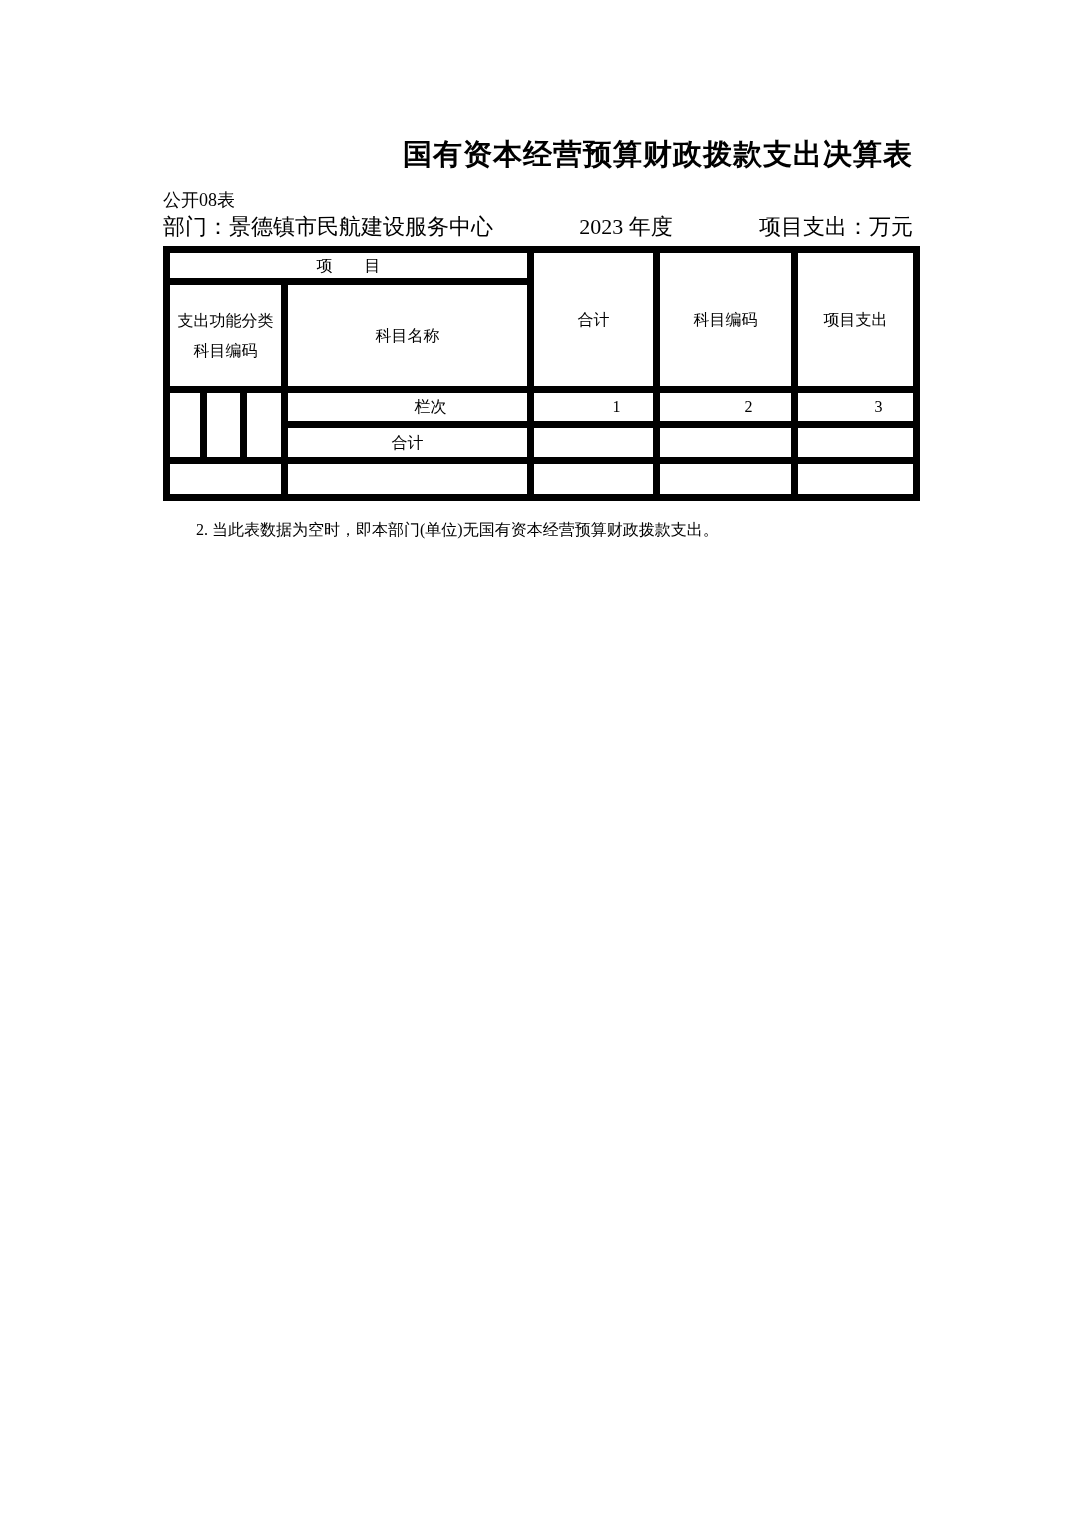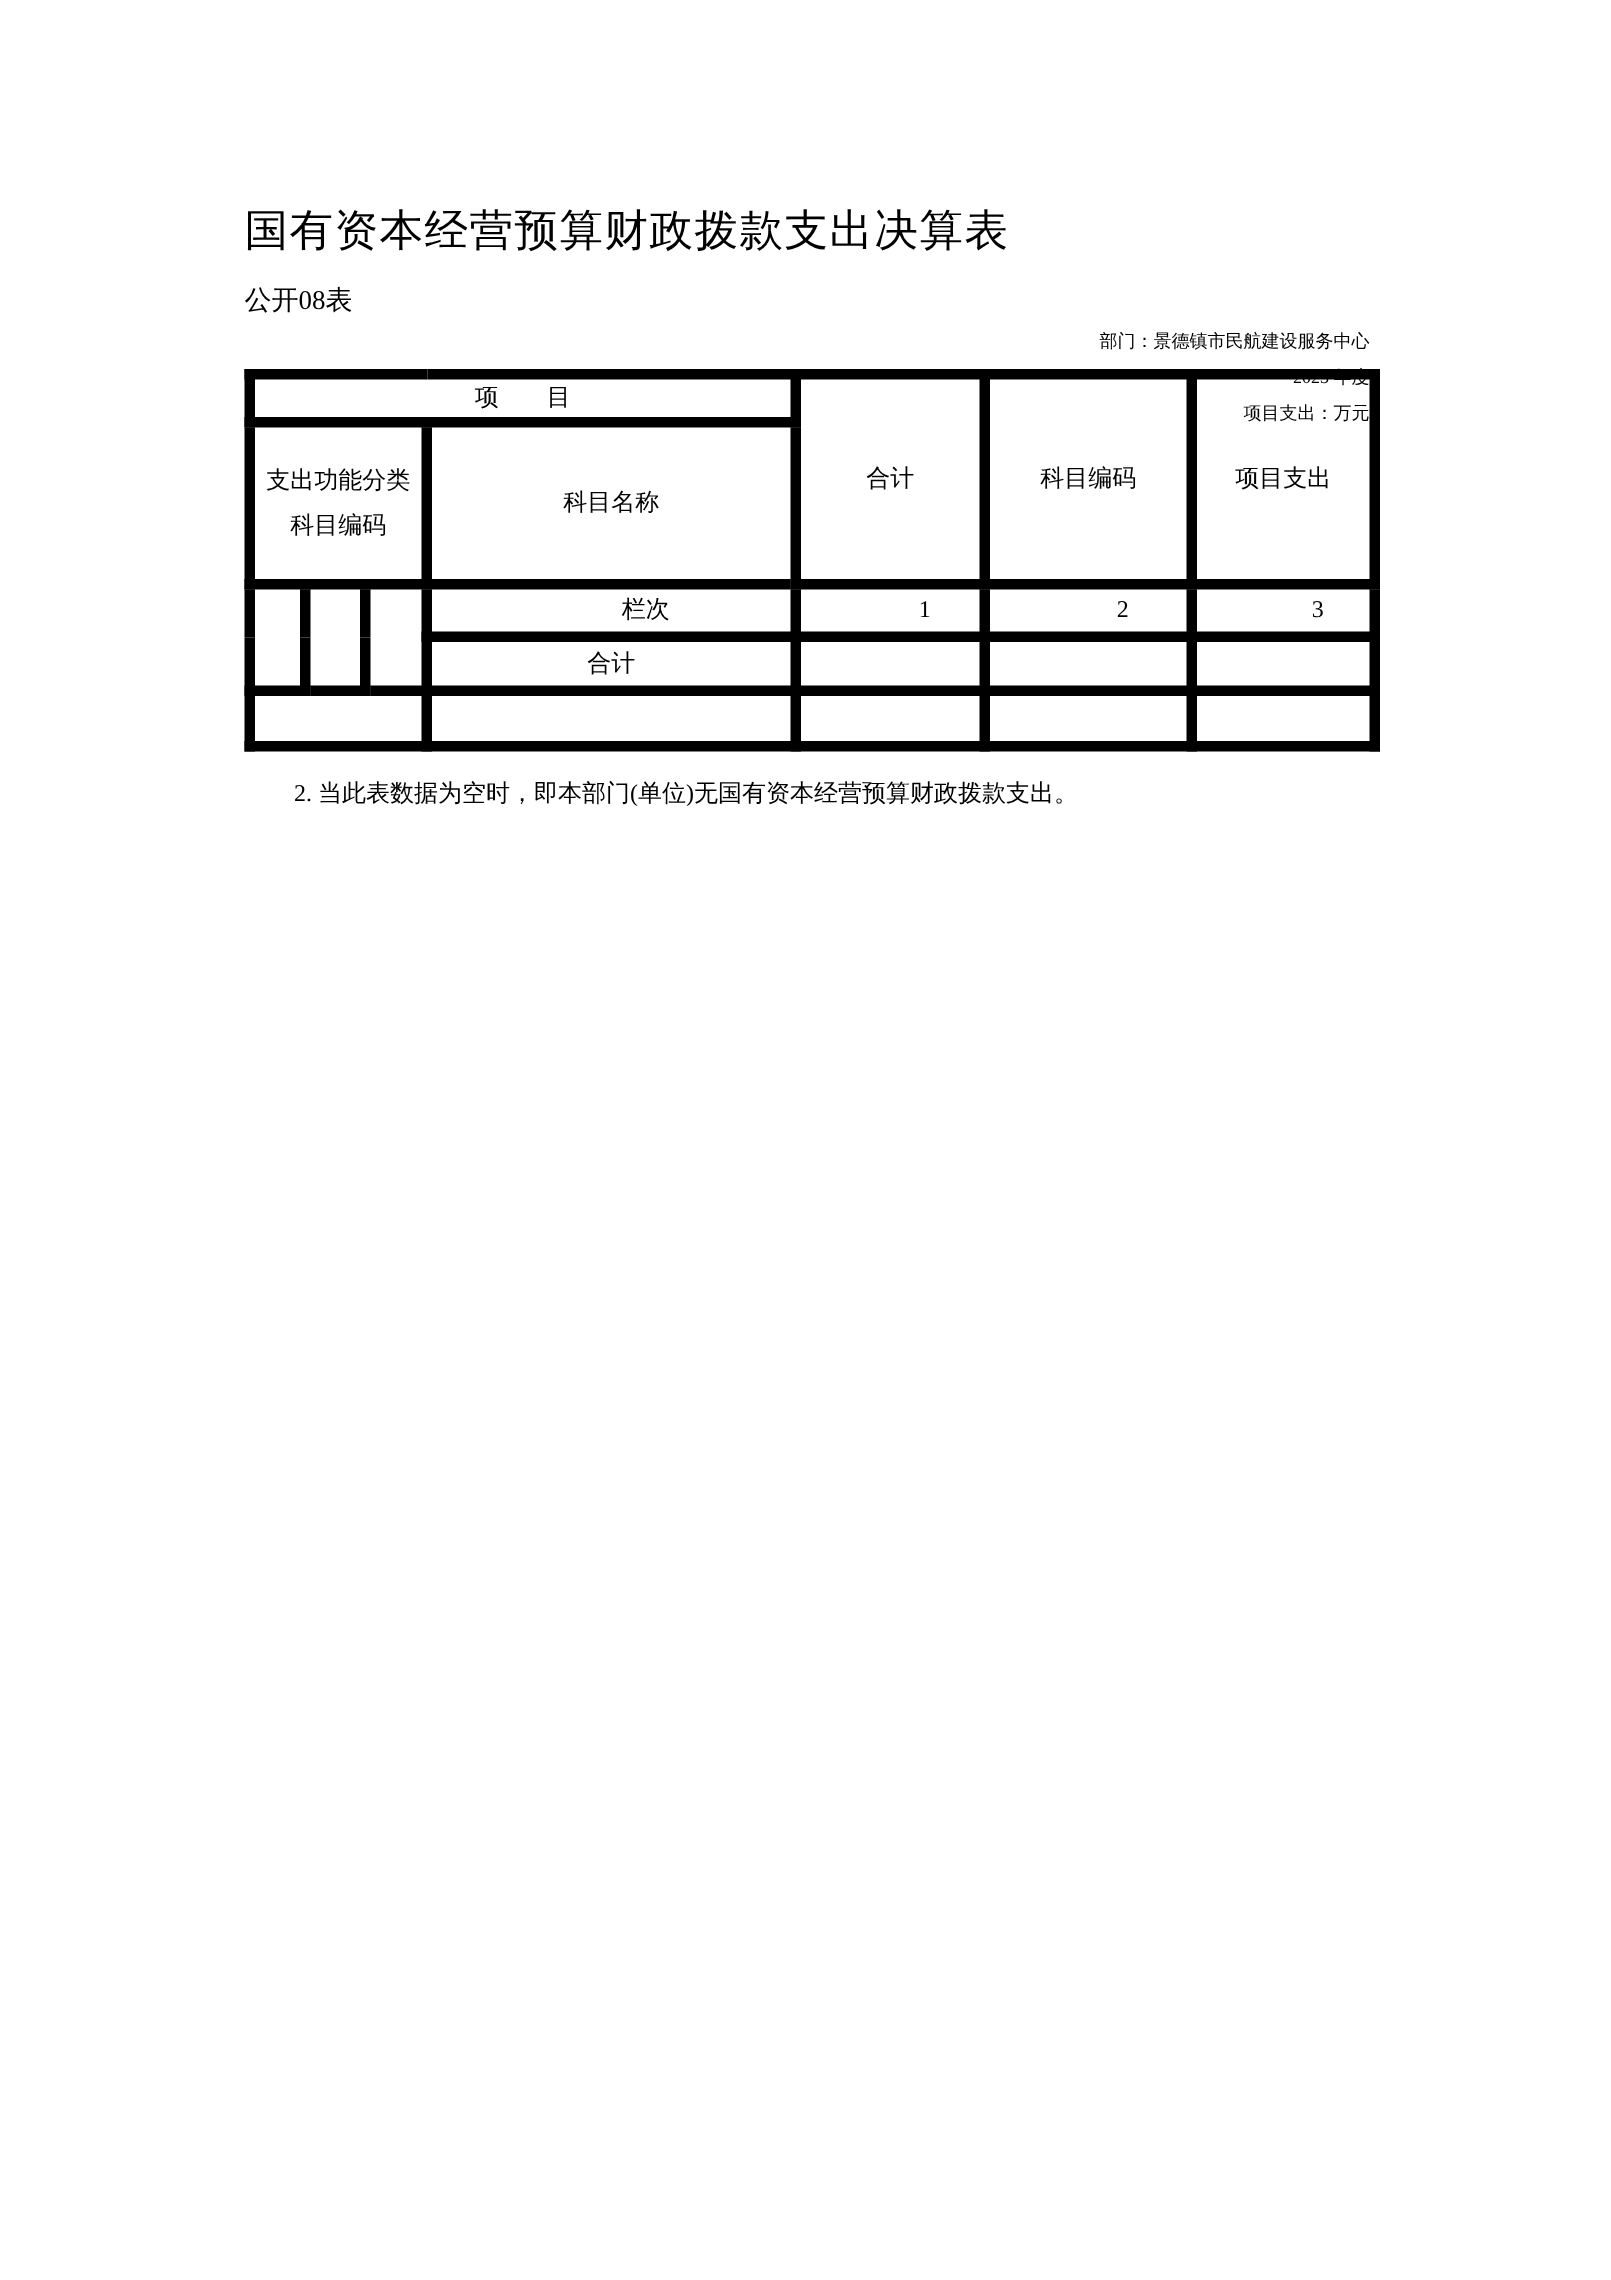--- a/index.html
+++ b/index.html
@@ -14,23 +14,23 @@
     background: #ffffff;
     font-family: "Liberation Serif", "DejaVu Serif", serif;
     color: #000000;
   }
   .title {
     position: absolute;
     left: 163px;
     top: 136px;
     width: 750px;
     margin: 0;
-    text-align: left;
+    text-align: right;
     font-family: "Liberation Sans", "DejaVu Sans", sans-serif;
-    font-weight: normal;
+    font-weight: bold;
     font-size: 29px;
     line-height: 36px;
     letter-spacing: 1px;
     white-space: nowrap;
   }
   .form-code {
     position: absolute;
     left: 163px;
     top: 189px;
     width: 750px;
@@ -38,23 +38,22 @@
     line-height: 22px;
   }
   .meta-row {
     position: absolute;
     left: 163px;
     top: 215px;
     width: 750px;
     display: flex;
     justify-content: space-between;
     align-items: flex-end;
-    font-size: 12px;
+    font-size: 22px;
     line-height: 24px;
-    flex-direction: column;
   }
   .budget-table {
     position: absolute;
     left: 163px;
     top: 246px;
     width: 750px;
     border-collapse: collapse;
     table-layout: fixed;
   }
   .budget-table td {

